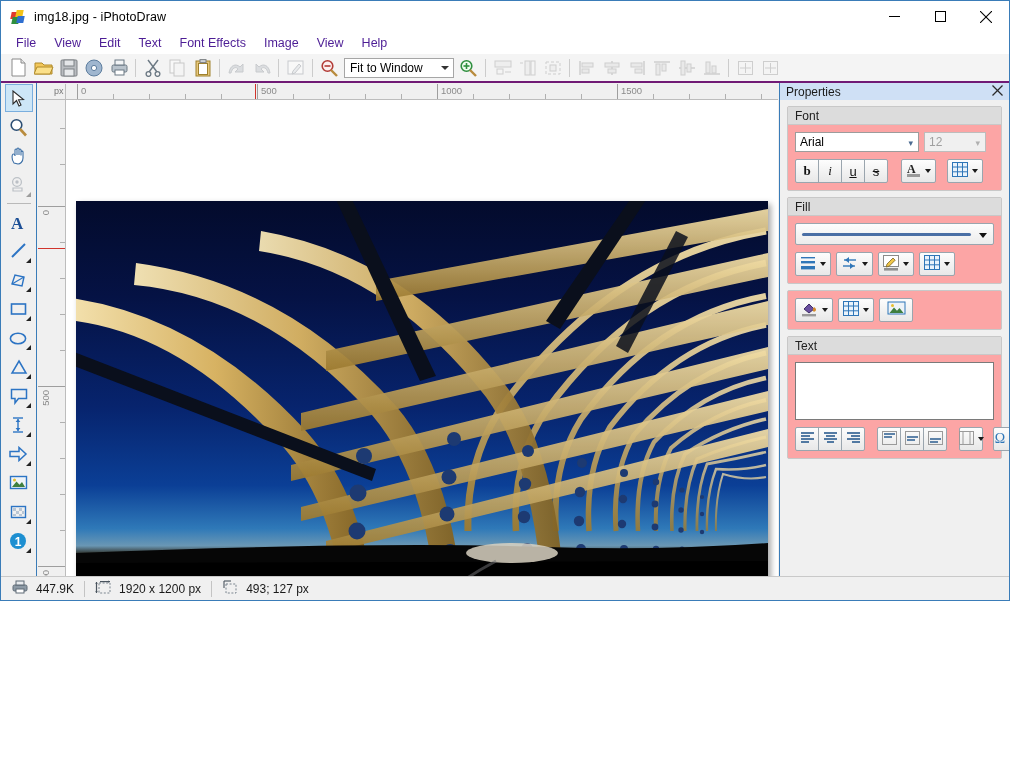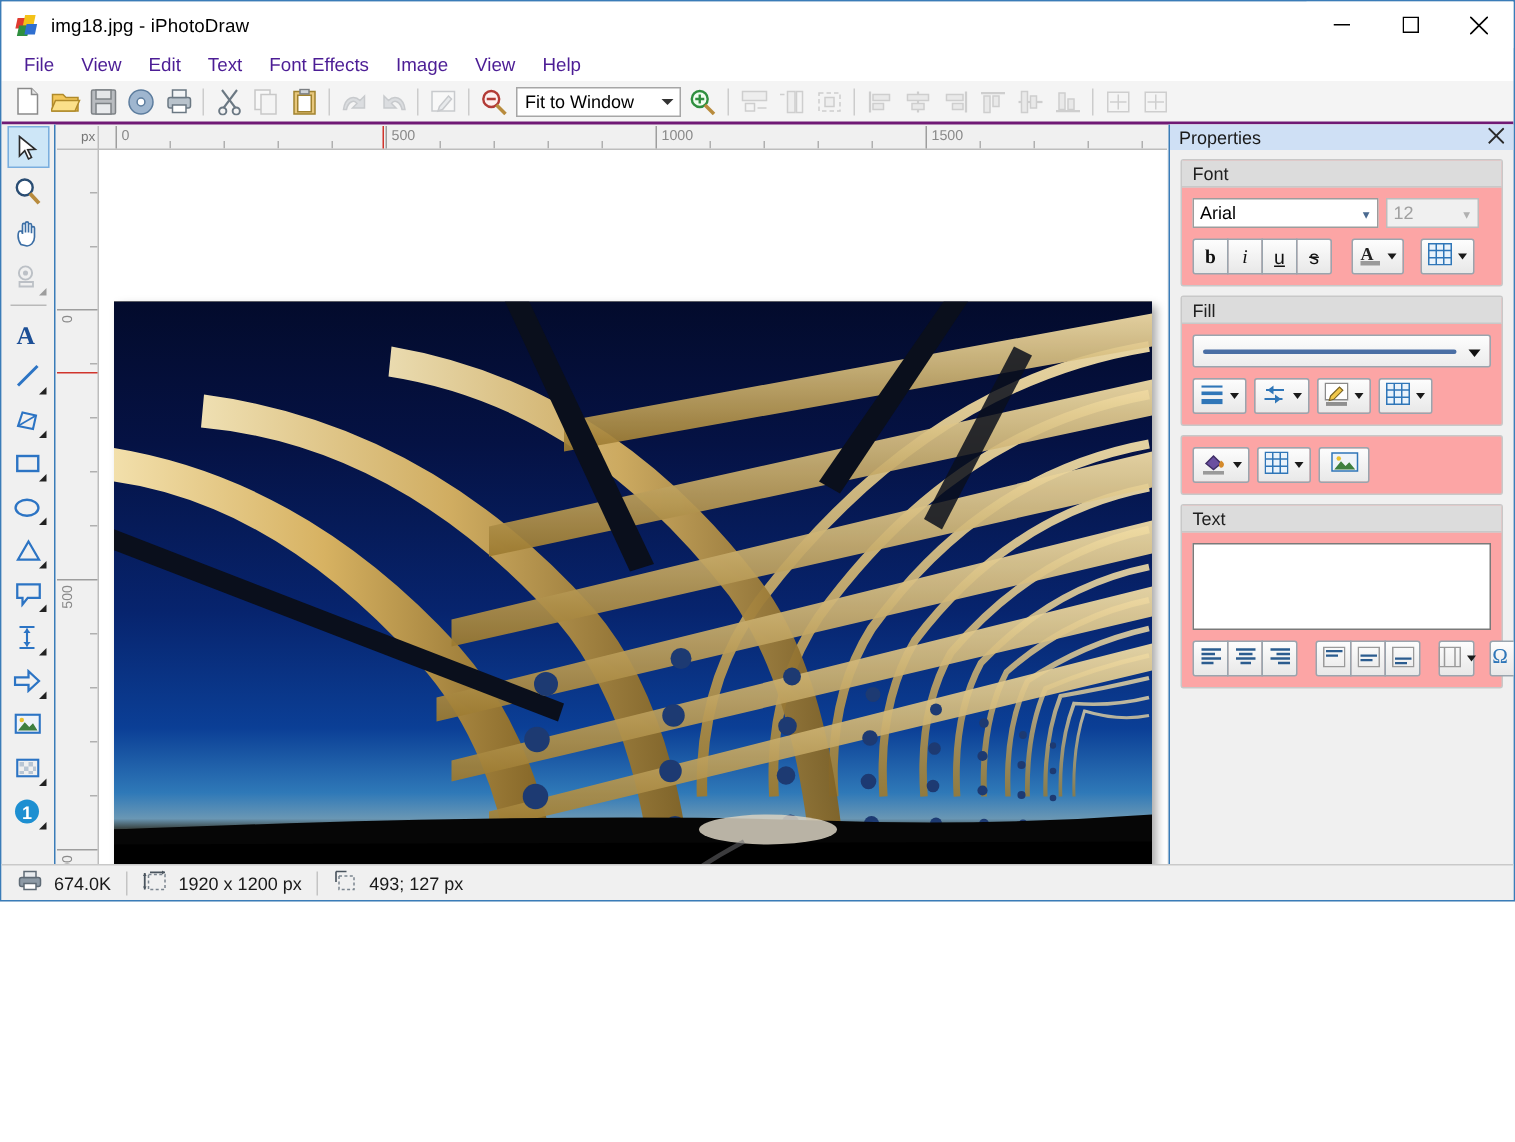--- a/index.html
+++ b/index.html
@@ -1011,21 +1011,21 @@
 
   <div class="statusbar">
     <div class="scell">
       <span>
         <svg width="18" height="14">
             <rect x="2" y="5" width="14" height="6" rx="1.5" fill="#8d9aa6" stroke="#5f6b76"></rect>
             <rect x="5" y="1" width="8" height="4" fill="#e9ecef" stroke="#5f6b76"></rect>
             <rect x="5" y="9" width="8" height="4" fill="#fff" stroke="#5f6b76"></rect>
           </svg>
       </span>
-      <span>674.0K</span>
+      <span>447.9K</span>
     </div>
     <div class="ssep"></div>
     <div class="scell">
       <span>
         <svg width="17" height="15">
             <rect x="4" y="3" width="11" height="10" fill="none" stroke="#7b858f" stroke-dasharray="2 1.6"></rect>
             <line x1="1.5" y1="2" x2="1.5" y2="13" stroke="#4a545e" stroke-width="1.2"></line>
             <path d="M1.5 2 l-1.2 2 h2.4 z" fill="#4a545e"></path>
             <path d="M1.5 13 l-1.2 -2 h2.4 z" fill="#4a545e"></path>
             <line x1="5" y1="1.6" x2="15" y2="1.6" stroke="#4a545e" stroke-width="1.2"></line>

